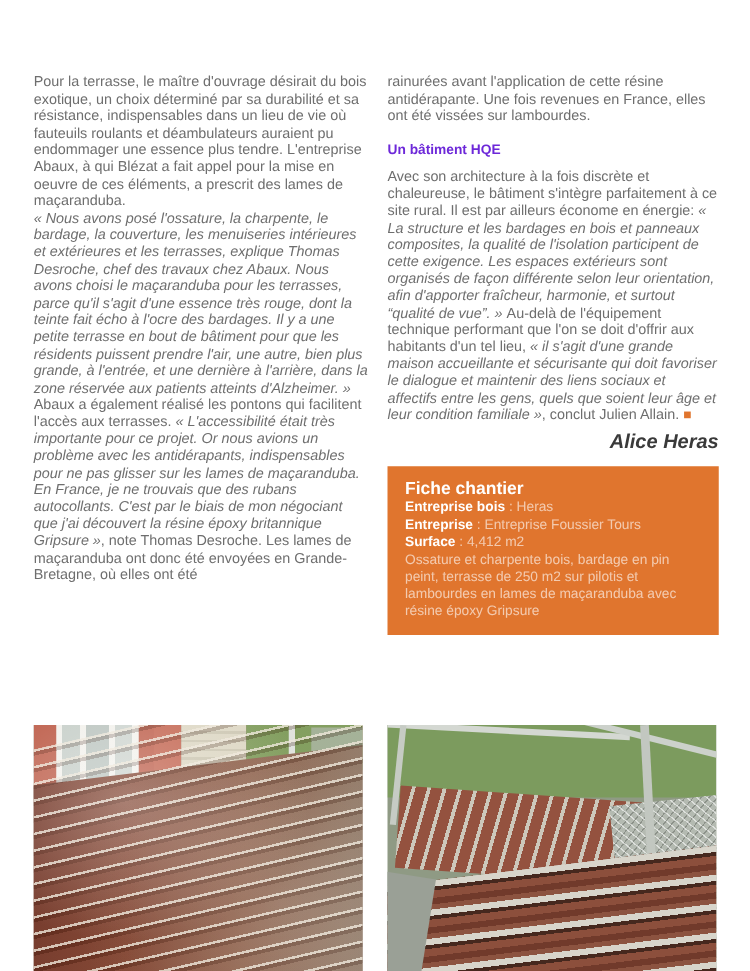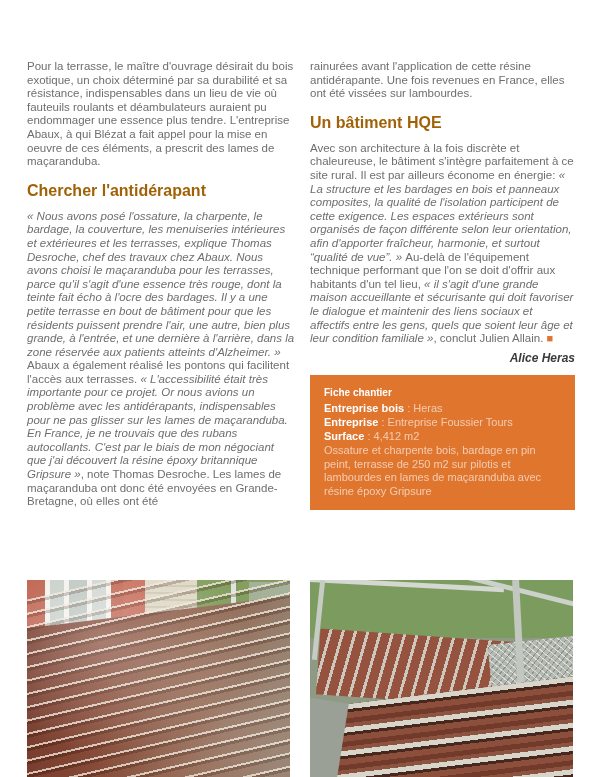--- a/index.html
+++ b/index.html
@@ -17,42 +17,42 @@
   .col-left  { left: 27px;  width: 268px; }
   .col-right { left: 310px; width: 265px; }
   .body-text {
     font-size: 11.5px;
     line-height: 13.6px;
     color: #6e6e6e;
     text-align: left;
   }
   .body-text .it { font-style: italic; }
   .section-heading {
-    font-size: 16px;
+    font-size: 11px;
     font-weight: bold;
-    color: #a16207;
+    color: #6d28d9;
     margin: 13px 0 10px 0;
   }
   .end-square { color: #e0752e; font-size: 11px; font-style: normal; }
   .byline {
     margin-top: 5px;
-    font-size: 12px;
+    font-size: 16px;
     font-weight: bold;
     font-style: italic;
     color: #3a3a3a;
     text-align: right;
   }
   .fiche {
     margin-top: 10px;
     background: #e0752e;
     padding: 11px 14px 11px 14px;
     font-size: 11px;
     line-height: 13.8px;
   }
-  .fiche-title { color: #ffffff; font-weight: bold; font-size: 10px; margin-bottom: 3px; }
+  .fiche-title { color: #ffffff; font-weight: bold; font-size: 14px; margin-bottom: 3px; }
   .fiche-row .lbl { color: #ffffff; font-weight: bold; }
   .fiche-row .sep { color: rgba(255,255,255,0.62); white-space: pre; }
   .fiche-row .val { color: rgba(255,255,255,0.62); }
   .fiche-desc { color: rgba(255,255,255,0.62); }
   
   .photo {
     position: absolute;
     top: 533px;
     width: 263px;
     height: 204px;
@@ -137,21 +137,20 @@
   }
   .pr-concrete { position: absolute; top: 120px; left: -8px; width: 40px; height: 90px; background: #9aa096; transform: rotate(9deg); }
 </style>
 </head>
 <body>
 
 <div class="page">
 
   <div class="col col-left">
     <p class="body-text">Pour la terrasse, le maître d'ouvrage désirait du bois exotique, un choix déterminé par sa durabilité et sa résistance, indispensables dans un lieu de vie où fauteuils roulants et déambulateurs auraient pu endommager une essence plus tendre. L'entreprise Abaux, à qui Blézat a fait appel pour la mise en oeuvre de ces éléments, a prescrit des lames de maçaranduba.</p>
-    <h3 class="section-heading">Chercher l'antidérapant</h3>
     <p class="body-text"><span class="it">« Nous avons posé l'ossature, la charpente, le bardage, la couverture, les menuiseries intérieures et extérieures et les terrasses, explique Thomas Desroche, chef des travaux chez Abaux. Nous avons choisi le maçaranduba pour les terrasses, parce qu'il s'agit d'une essence très rouge, dont la teinte fait écho à l'ocre des bardages. Il y a une petite terrasse en bout de bâtiment pour que les résidents puissent prendre l'air, une autre, bien plus grande, à l'entrée, et une dernière à l'arrière, dans la zone réservée aux patients atteints d'Alzheimer. » </span><span>Abaux a également réalisé les pontons qui facilitent l'accès aux terrasses. </span><span class="it">« L'accessibilité était très importante pour ce projet. Or nous avions un problème avec les antidérapants, indispensables pour ne pas glisser sur les lames de maçaranduba. En France, je ne trouvais que des rubans autocollants. C'est par le biais de mon négociant que j'ai découvert la résine époxy britannique Gripsure »</span><span>, note Thomas Desroche. Les lames de maçaranduba ont donc été envoyées en Grande-Bretagne, où elles ont été</span></p>
   </div>
 
   <div class="col col-right">
     <p class="body-text">rainurées avant l'application de cette résine antidérapante. Une fois revenues en France, elles ont été vissées sur lambourdes.</p>
     <h3 class="section-heading">Un bâtiment HQE</h3>
     <p class="body-text"><span>Avec son architecture à la fois discrète et chaleureuse, le bâtiment s'intègre parfaitement à ce site rural. Il est par ailleurs économe en énergie: </span><span class="it">« La structure et les bardages en bois et panneaux composites, la qualité de l'isolation participent de cette exigence. Les espaces extérieurs sont organisés de façon différente selon leur orientation, afin d'apporter fraîcheur, harmonie, et surtout “qualité de vue”. » </span><span>Au-delà de l'équipement technique performant que l'on se doit d'offrir aux habitants d'un tel lieu, </span><span class="it">« il s'agit d'une grande maison accueillante et sécurisante qui doit favoriser le dialogue et maintenir des liens sociaux et affectifs entre les gens, quels que soient leur âge et leur condition familiale »</span><span>, conclut Julien Allain. </span><span class="end-square">■</span></p>
     <div class="byline">Alice Heras</div>
 
     <div class="fiche">

